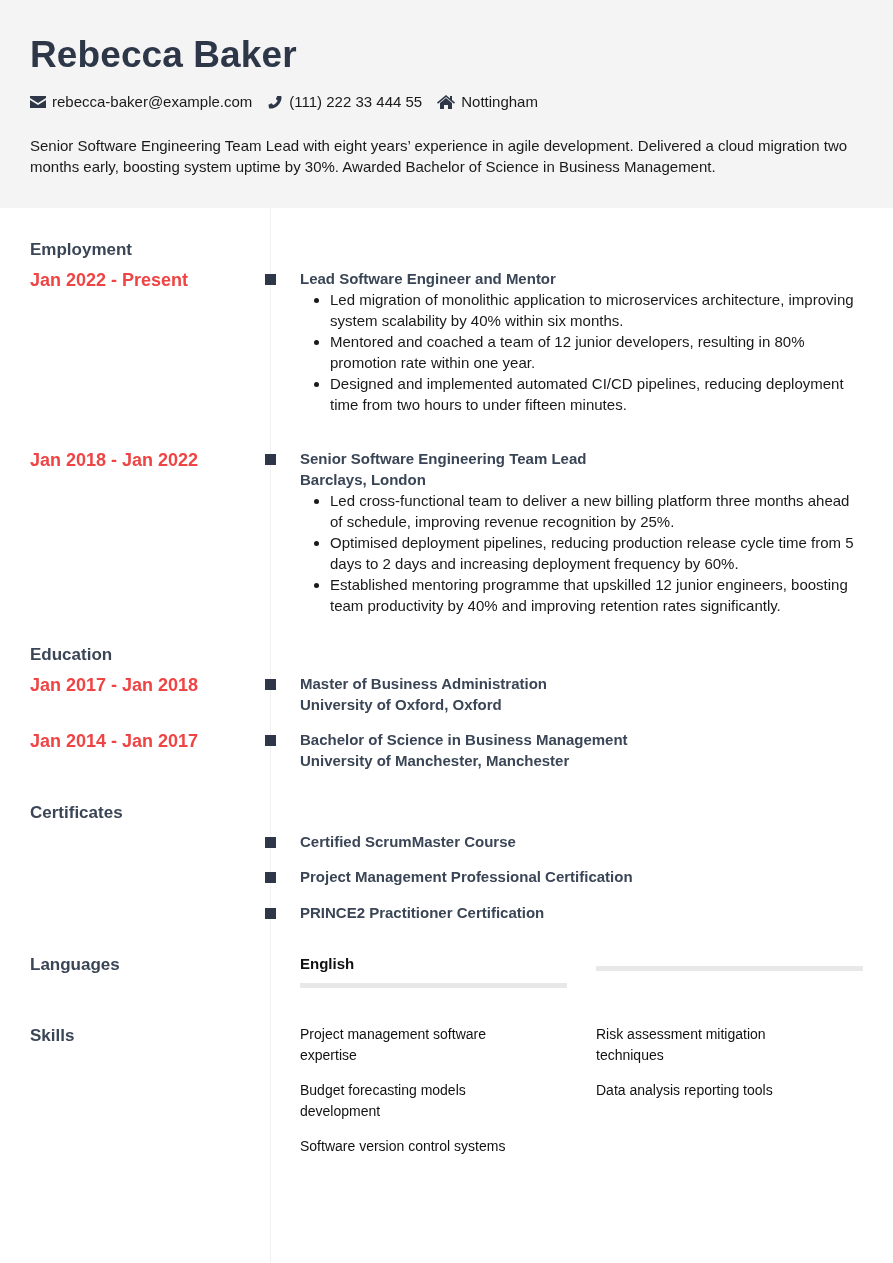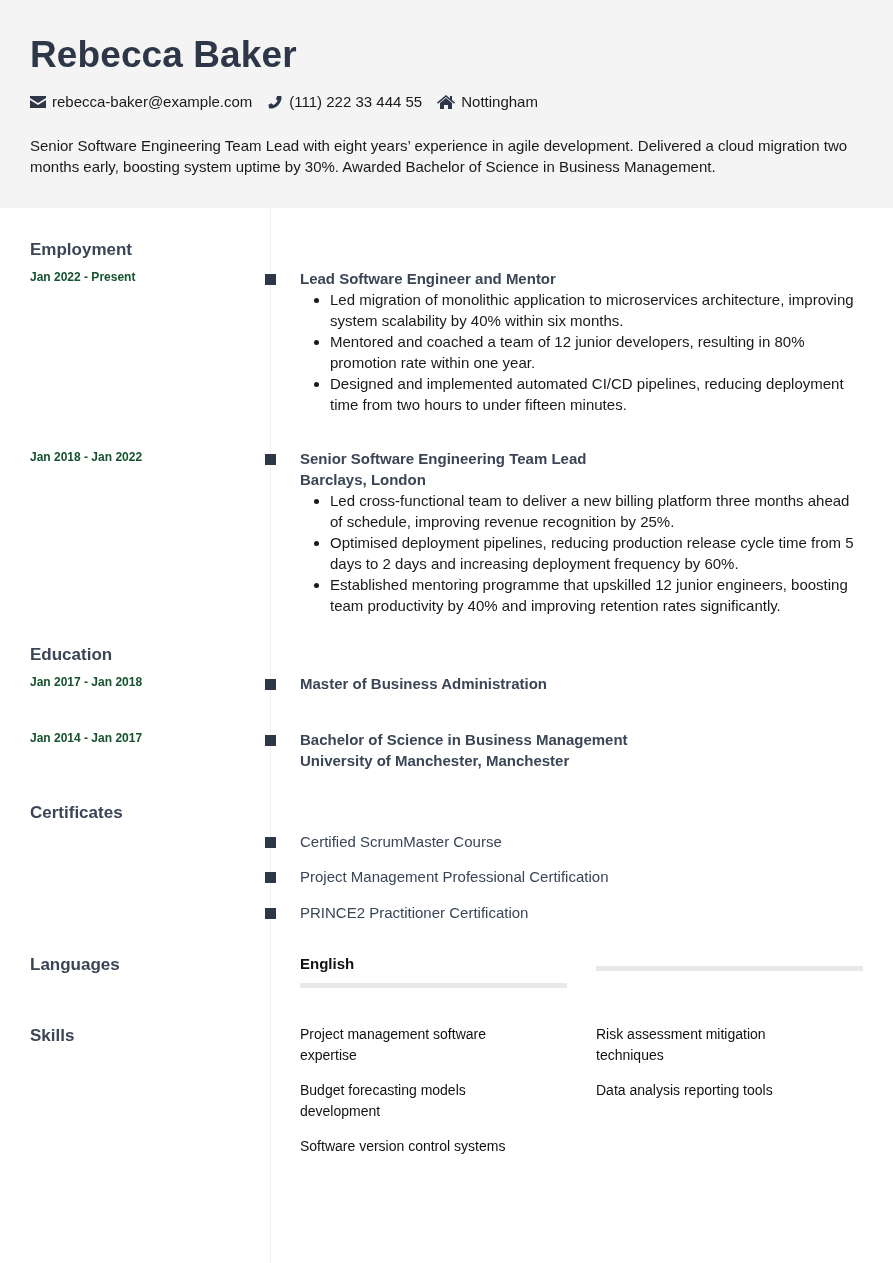--- a/index.html
+++ b/index.html
@@ -36,37 +36,37 @@
   .divider {
     position: absolute; left: 270px; top: 208px; width: 1px; height: 1055px;
     background: #f1f1f1;
   }
   .section-title {
     position: absolute; left: 30px;
     font-size: 17px; font-weight: bold; color: #3a4556;
   }
   .date {
     position: absolute; left: 30px;
-    font-size: 12px; font-weight: bold; color: #14532d;
+    font-size: 18px; font-weight: bold; color: #ef4444;
   }
   .marker {
     position: absolute; left: 265px; width: 11px; height: 11px;
     background: #2d3748;
   }
   .entry {
     position: absolute; left: 300px; width: 563px;
     font-size: 15px; line-height: 21px;
   }
   .entry .title { font-weight: bold; color: #3a4556; }
   .entry .org { font-weight: bold; color: #3a4556; }
   .entry ul { margin: 0; padding-left: 30px; color: #1a1a1a; }
   .entry li { margin: 0; padding: 0; }
   .cert {
     position: absolute; left: 300px;
-    font-size: 15px; font-weight: normal; color: #3a4556;
+    font-size: 15px; font-weight: bold; color: #3a4556;
   }
   .lang {
     position: absolute; width: 267px;
   }
   .lang .lname { font-size: 15px; font-weight: bold; color: #111; }
   .lang .bar {
     margin-top: 11px; height: 5px; background: #e8e8e8; position: relative;
   }
   .lang .bar .fill { position: absolute; left: 0; top: 0; bottom: 0; background: #e8e8e8; }
   .skill {
@@ -136,20 +136,21 @@
     <li>Established mentoring programme that upskilled 12 junior engineers, boosting team productivity by 40% and improving retention rates significantly.</li>
   </ul>
 </div>
 
 <div class="section-title" style="top:645px">Education</div>
 
 <div class="date" style="top:675px">Jan 2017 - Jan 2018</div>
 <div class="marker" style="top:679px"></div>
 <div class="entry" style="top:673px">
   <div class="title">Master of Business Administration</div>
+  <div class="org">University of Oxford, Oxford</div>
 </div>
 
 <div class="date" style="top:731px">Jan 2014 - Jan 2017</div>
 <div class="marker" style="top:735px"></div>
 <div class="entry" style="top:729px">
   <div class="title">Bachelor of Science in Business Management</div>
   <div class="org">University of Manchester, Manchester</div>
 </div>
 
 <div class="section-title" style="top:803px">Certificates</div>

